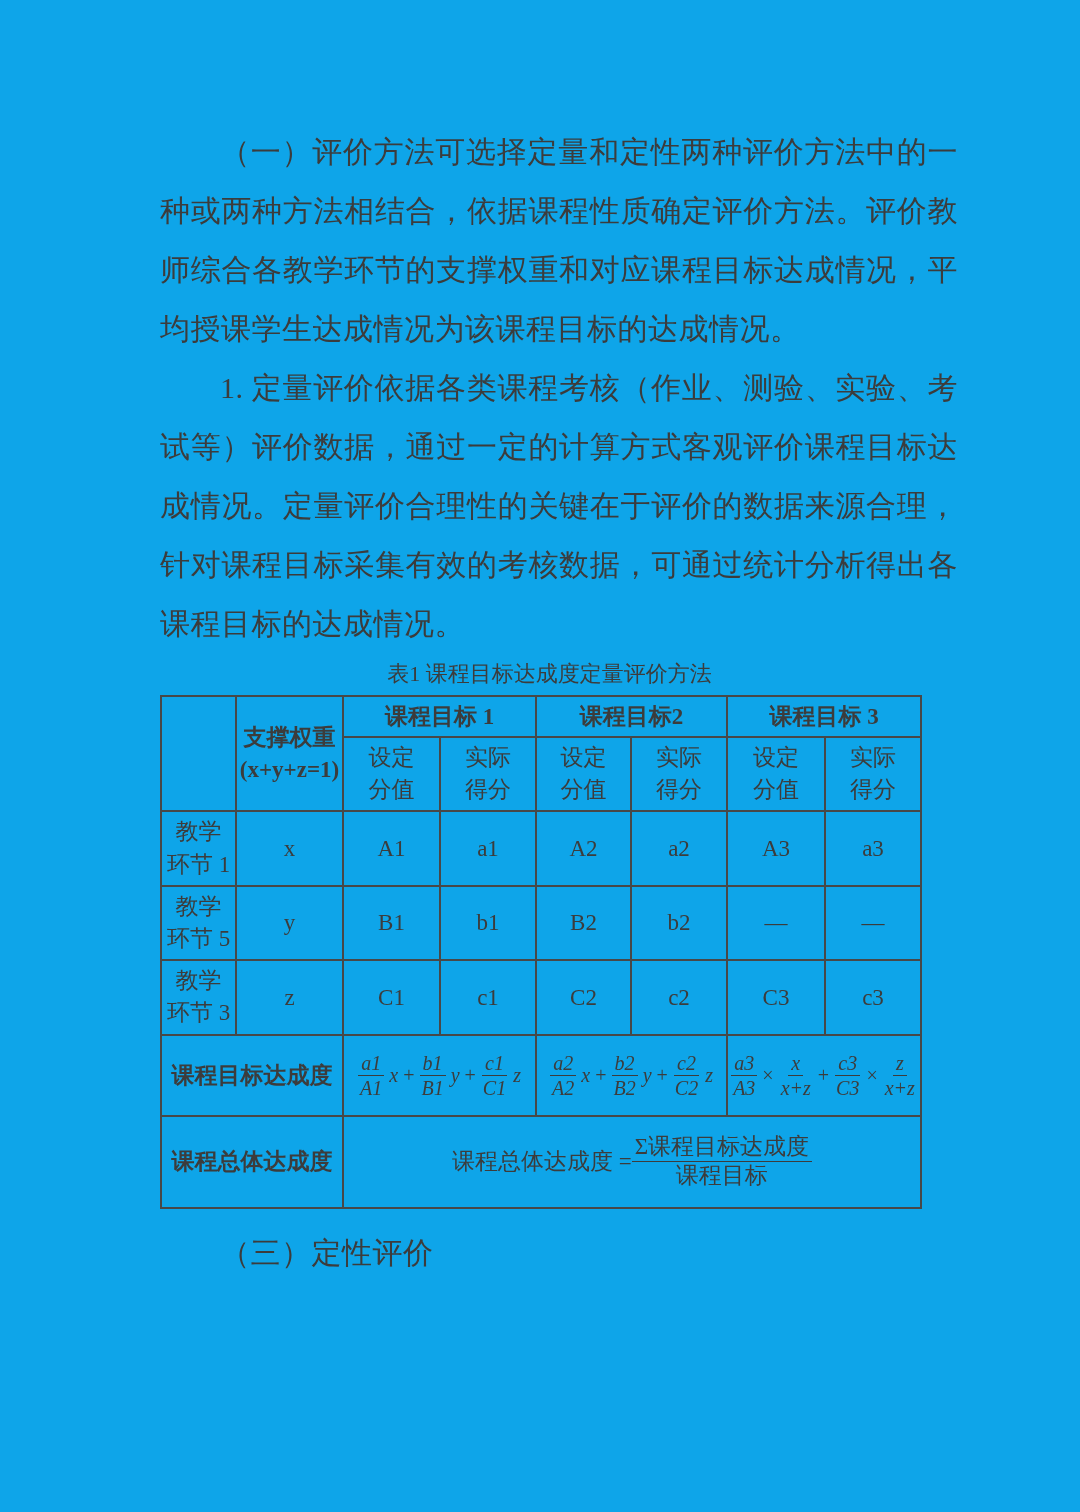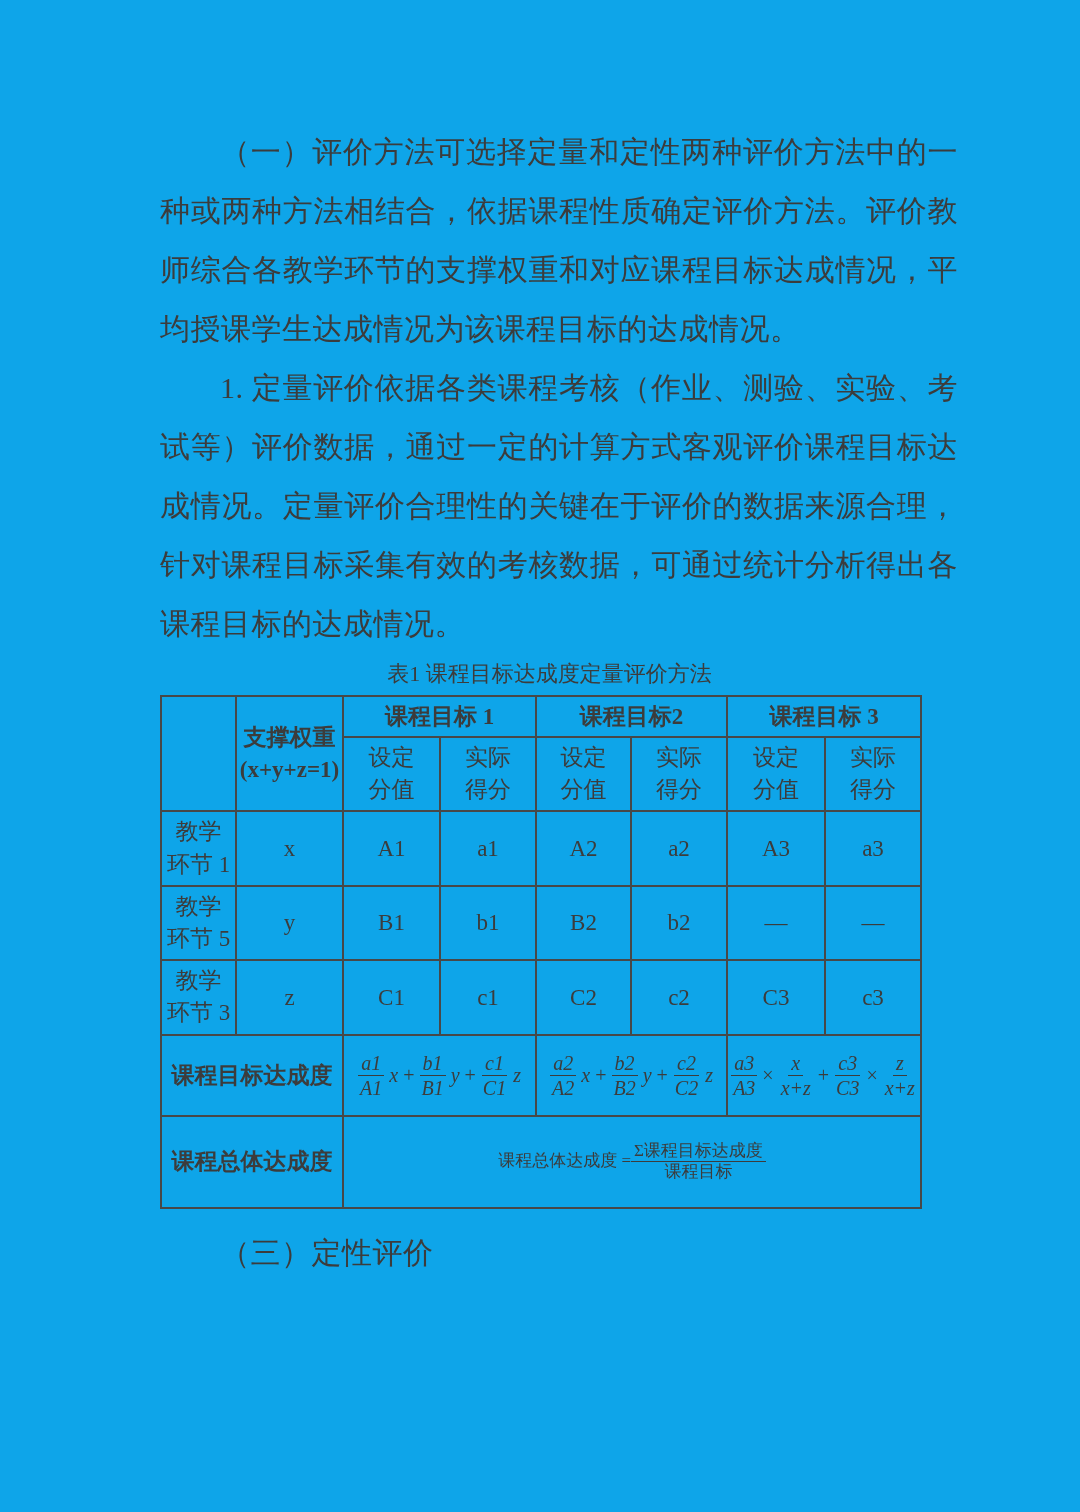--- a/index.html
+++ b/index.html
@@ -59,21 +59,21 @@
   
   .formula {
     display: flex;
     align-items: center;
     justify-content: center;
     gap: 3px;
     font-family: "Liberation Serif", "DejaVu Serif", serif;
     font-size: 20px;
     font-style: italic;
   }
-  .formula.overall { font-size: 17px; font-style: normal; gap: 0; text-align: right; }
+  .formula.overall { font-size: 23px; font-style: normal; gap: 0; text-align: right; }
   .frac {
     display: inline-flex;
     flex-direction: column;
     align-items: center;
     line-height: 1.2;
   }
   .fnum {
     border-bottom: 1.5px solid #3c3c3c;
     padding: 0 3px;
   }

